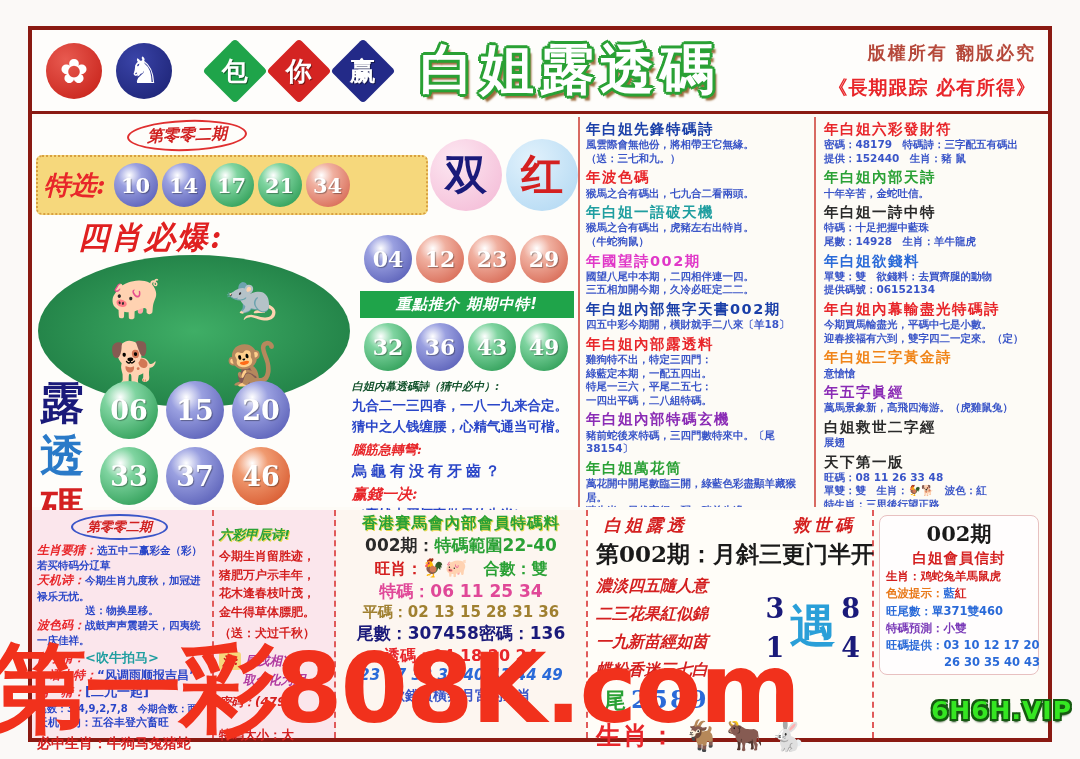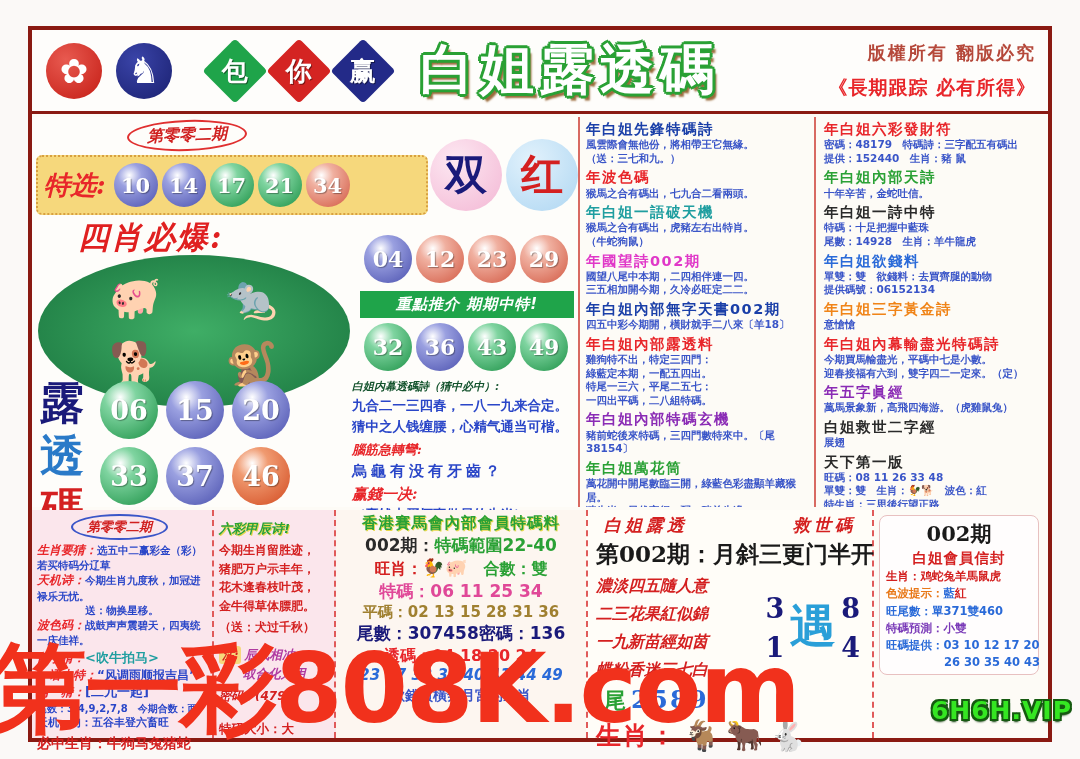--- a/index.html
+++ b/index.html
@@ -82,21 +82,21 @@
   .sec .h { font-weight:bold; font-size:14.5px; letter-spacing:1.5px; line-height:1.25; white-space:nowrap; }
   .sec .l { font-size:10.5px; color:#3a55c8; font-weight:bold; line-height:1.3; }
   .hc-navy { color:#1a3fa8; } .hc-red { color:#e8262a; } .hc-teal { color:#1f9ea0; }
   .hc-magenta { color:#e038c8; } .hc-purple { color:#8a2bb5; } .hc-green { color:#2aa135; }
   .hc-orange { color:#f08418; } .hc-black { color:#2a2a2a; } .hc-blue { color:#2a6ad8; }
 
   
   .bottom { position:absolute; left:0; top:480px; width:1016px; height:228px; display:flex; }
   .sec-ab { width:304px; height:100%; background:#fbe6ec; border-right:2px dashed #e05a5a; display:flex; }
   .col-a { width:182px; padding:4px 5px; border-right:2px dashed #e05a5a; position:relative; }
-  .col-b { width:120px; padding:10px 5px; position:relative; }
+  .col-b { width:120px; padding:16px 5px; position:relative; }
   .col-c { width:250px; padding:3px 16px; text-align:center; background:#fdf6f0; }
   .col-d { width:288px; border-left:2px dashed #e05a5a; border-right:2px dashed #e05a5a; padding:4px 8px; background:#fffdf8; position:relative; }
   .col-e { width:170px; padding:5px 5px; }
 
   .a-oval { display:inline-block; border:2px solid #3a55c8; border-radius:50%; color:#d02020; font-weight:bold;
             font-style:italic; font-size:13px; padding:2px 14px; font-family:"DejaVu Serif", serif; margin:0 0 2px 34px; }
   .al { font-size:10.5px; line-height:1.35; }
   .alb { color:#e8262a; font-weight:900; font-style:italic; font-family:"DejaVu Serif", serif; font-size:12px; }
   .alv { color:#2a46c8; font-weight:bold; }
   .alv.teal { color:#1f9ea0; }
@@ -310,27 +310,27 @@
           <div class="h hc-black">年白姐一詩中特</div>
           <div class="l">特碼：十足把握中藍珠</div>
           <div class="l">尾數：14928　生肖：羊牛龍虎</div>
         </div>
         <div class="sec">
           <div class="h hc-blue">年白姐欲錢料</div>
           <div class="l">單雙：雙　欲錢料：去買齊腿的動物</div>
           <div class="l">提供碼號：06152134</div>
         </div>
         <div class="sec">
-          <div class="h hc-orange">年白姐三字黃金詩</div>
-          <div class="l">意愴愴</div>
-        </div>
-        <div class="sec">
           <div class="h hc-red">年白姐內幕輸盡光特碼詩</div>
           <div class="l">今期買馬輸盡光，平碼中七是小數。</div>
           <div class="l">迎春接福有六到，雙字四二一定來。（定）</div>
+        </div>
+        <div class="sec">
+          <div class="h hc-orange">年白姐三字黃金詩</div>
+          <div class="l">意愴愴</div>
         </div>
         <div class="sec">
           <div class="h hc-purple">年五字眞經</div>
           <div class="l">萬馬景象新，高飛四海游。（虎雞鼠兔）</div>
         </div>
         <div class="sec">
           <div class="h hc-black">白姐救世二字經</div>
           <div class="l">展翅</div>
         </div>
         <div class="sec">

